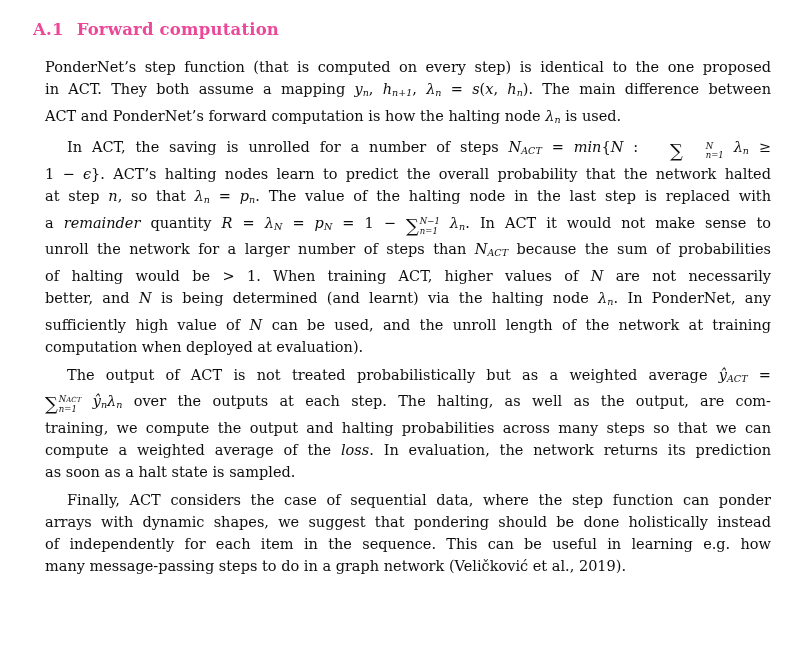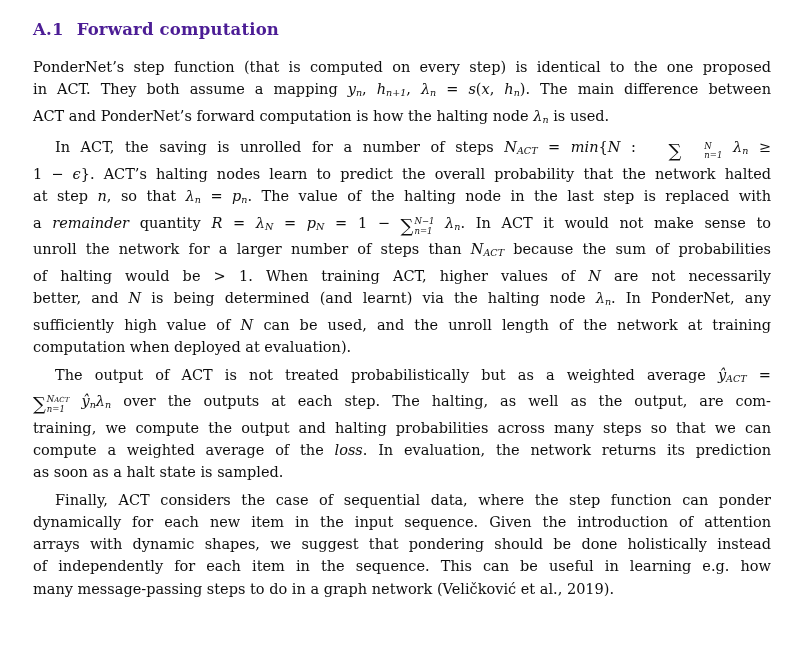--- a/index.html
+++ b/index.html
@@ -13,25 +13,25 @@
     width: 804px; height: 653px;
     padding: 20px 33px 0 33px;
     font-family: "DejaVu Serif", "Liberation Serif", serif;
     font-size: 14.5px;
     color: #0d0d0d;
   }
   .heading {
     margin: 0 0 17px 0;
     font-size: 16.5px;
     font-weight: 700;
-    color: #4c1d95;
+    color: #ec4899;
     letter-spacing: 0.2px;
   }
   .heading .num { margin-right: 13px; }
-  .para { margin: 0 0 5px 0; }
+  .para { margin: 0 0 5px 12px; }
   .line {
     line-height: 22.3px;
     text-align: justify;
     text-align-last: justify;
   }
   .line.last {
     text-align: center;
     text-align-last: left;
   }
   .line.indent { text-indent: 22px; }
@@ -106,19 +106,18 @@
               <span class="lim">N<span class="limsub">ACT</span></span>
               <span class="lim">n=1</span>
             </span>
           </span><span> </span><span class="i">ŷ</span><span class="isub">n</span><span class="i">λ</span><span class="isub">n</span><span> over the outputs at each step. The halting, as well as the output, are com-</span></div>
         <div class="line"><span>training, we compute the output and halting probabilities across many steps so that we can</span></div>
         <div class="line"><span>compute a weighted average of the </span><span class="i">loss</span><span>. In evaluation, the network returns its prediction</span></div>
         <div class="line last"><span>as soon as a halt state is sampled.</span></div>
       </div>
       <div class="para">
         <div class="line indent"><span>Finally, ACT considers the case of sequential data, where the step function can ponder</span></div>
-        <div class="line"><span>dynamically for each new item in the input sequence. Given the introduction of attention</span></div>
         <div class="line"><span>arrays with dynamic shapes, we suggest that pondering should be done holistically instead</span></div>
         <div class="line"><span>of independently for each item in the sequence. This can be useful in learning e.g. how</span></div>
         <div class="line last"><span>many message-passing steps to do in a graph network (Veličković et al., 2019).</span></div>
       </div>
     </div>
 </div>
 
 </body></html>

